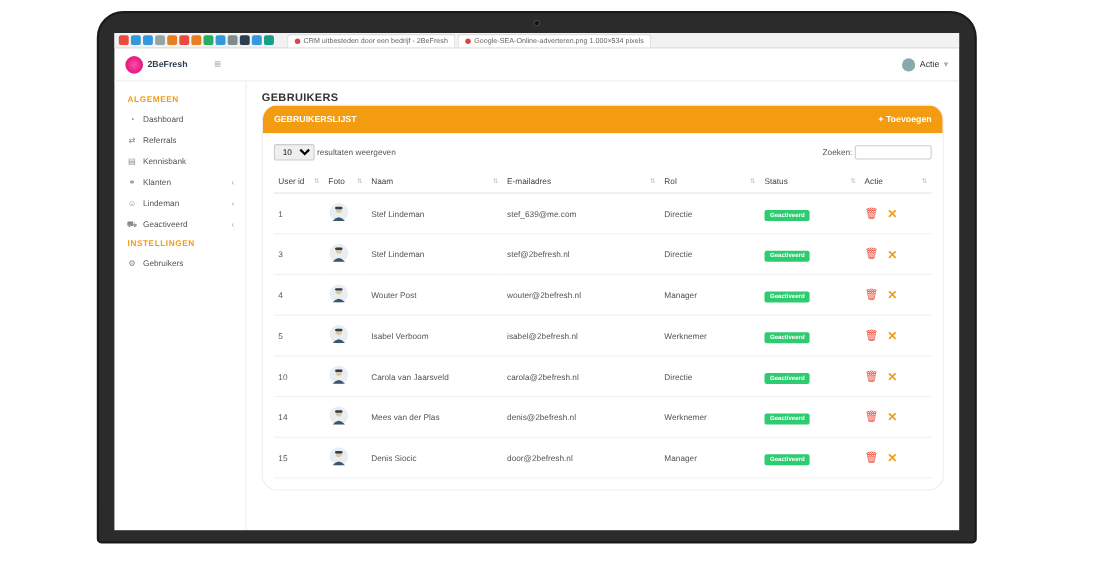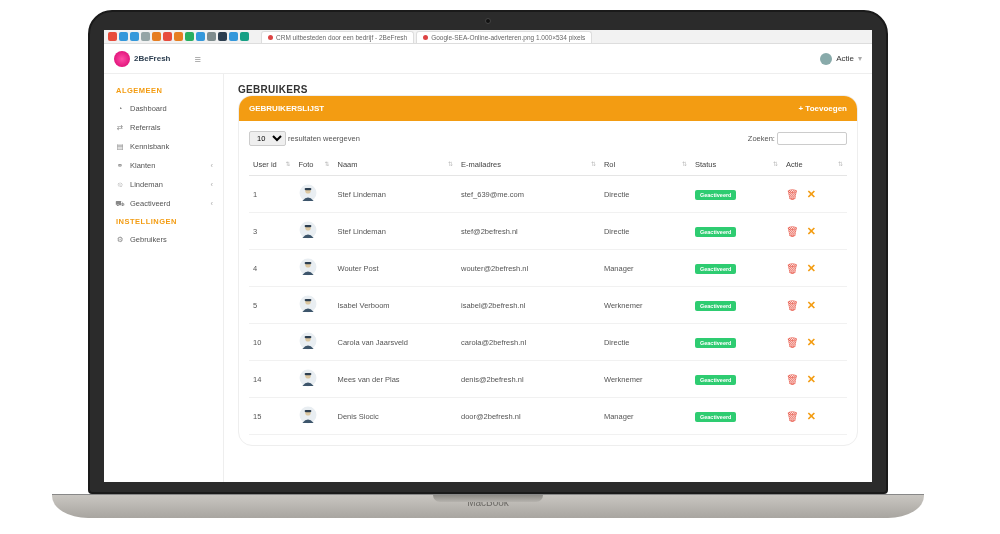--- a/index.html
+++ b/index.html
@@ -537,17 +537,13 @@
                     </tbody>
                 </table>
               </div>
             </div>
           </div>
         </div>
       </div>
 
     </div>
   </div>
-  <div class="base">
-    <div class="notch"></div>
-    MacBook
-  </div>
 </div>
 
 </body></html>

